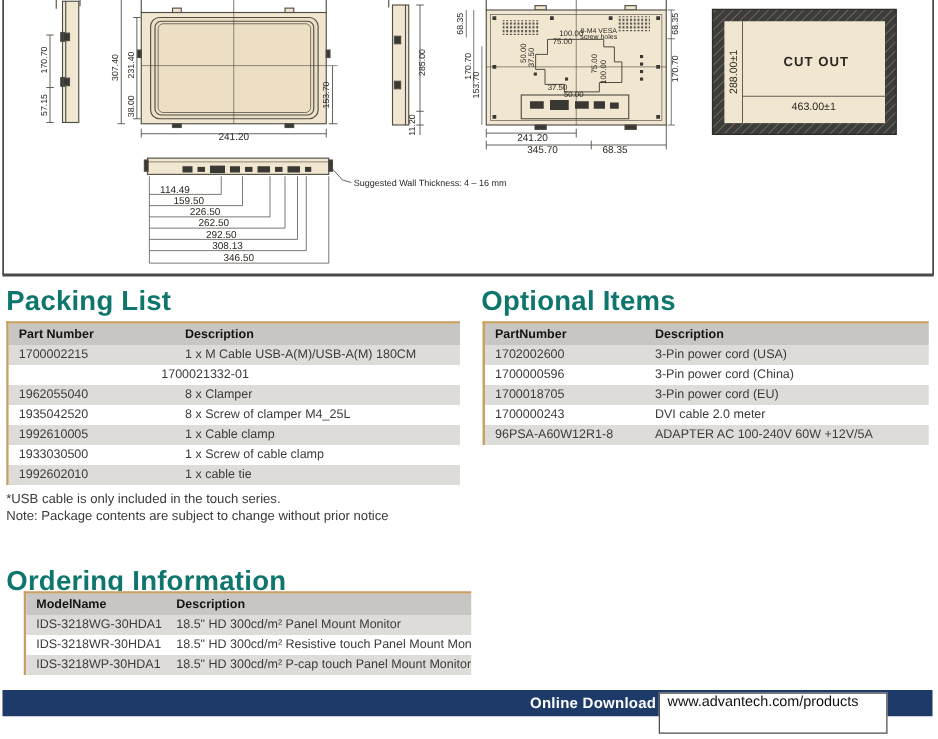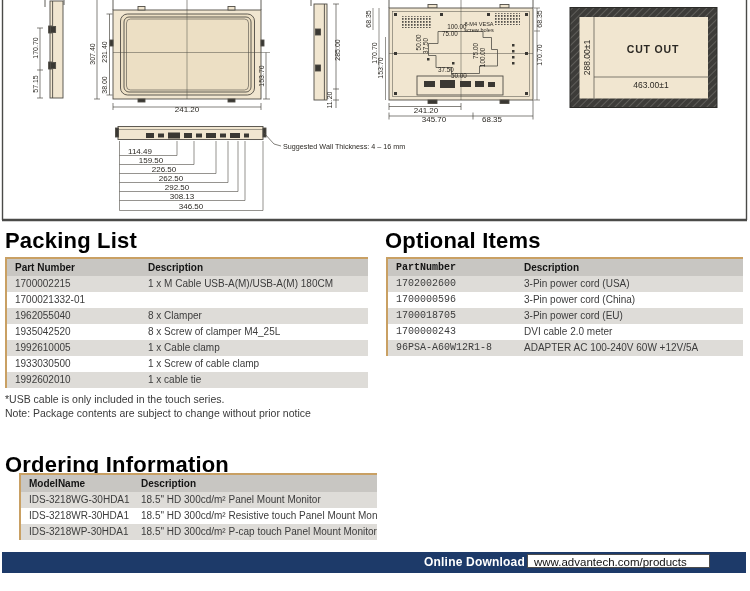--- a/index.html
+++ b/index.html
@@ -9,37 +9,37 @@
 
   .drawing-area { position:absolute; left:0; top:0; width:750px; height:222px; }
   svg text { font-family:"Liberation Sans", sans-serif; fill:#2b2823; }
   .dim  { font-size:7px; }
   .dimb { font-size:8px; }
   .dims { font-size:6.3px; }
   .noteT{ font-size:5.6px; }
   .cutl { font-size:10.5px; font-weight:bold; letter-spacing:0.8px; }
   .wall { font-size:7.2px; }
 
-  h2.sec { position:absolute; font-size:22px; font-weight:bold; color:#000000; letter-spacing:0.2px; }
+  h2.sec { position:absolute; font-size:22px; font-weight:bold; color:#0f766e; letter-spacing:0.2px; }
 
   .tbl { position:absolute; border-top:2px solid #c9a063; border-left:2px solid #c9a063; font-size:10px; color:#3c3c3c; background:#fff; }
   .tbl .hdr { display:flex; background:#c8c6c2; font-weight:bold; color:#141414; height:17px; line-height:17px; }
-  .tbl .row { display:flex; height:16px; line-height:16px; background:#fff; }
+  .tbl .row { display:flex; height:16px; line-height:16px; background:#fff;justify-content:center; }
   .tbl .row.alt { background:#dedcd8; }
   .cell { padding-left:8px; white-space:nowrap; overflow:hidden; }
   .w1a { width:133px; flex:none; }
-  .w1b { width:128px; flex:none;font-family:Liberation Mono, monospace; }
+  .w1b { width:128px; flex:none; }
   .w1c { width:112px; flex:none; }
   .c2  { flex:1; }
 
   .fnote { position:absolute; left:5px; font-size:10.5px; color:#3a3a3a; }
 
   .footer-bar { position:absolute; left:2px; top:552px; width:744px; height:21px; background:#1d3a69; }
   .footer-label { position:absolute; left:0; top:0; width:523px; height:15px; line-height:21px; text-align:right; color:#fff; font-size:12px; font-weight:bold; letter-spacing:0.2px; }
-  .footer-urlbox { position:absolute; left:525px; top:2px; width:183px; height:14px; background:#fff; border:1px solid #4c4c4c; line-height:15px; font-size:11.5px; color:#101010; padding-left:6px; }
+  .footer-urlbox { position:absolute; left:525px; top:2px; width:183px; height:33px; background:#fff; border:1px solid #4c4c4c; line-height:15px; font-size:11.5px; color:#101010; padding-left:6px; }
 </style>
 </head>
 <body>
 
 <div class="page">
 
   <div class="drawing-area">
     <svg width="750" height="222" viewBox="0 0 750 222">
       <defs>
         <pattern id="hatch" width="5" height="5" patternUnits="userSpaceOnUse" patternTransform="rotate(45)">

